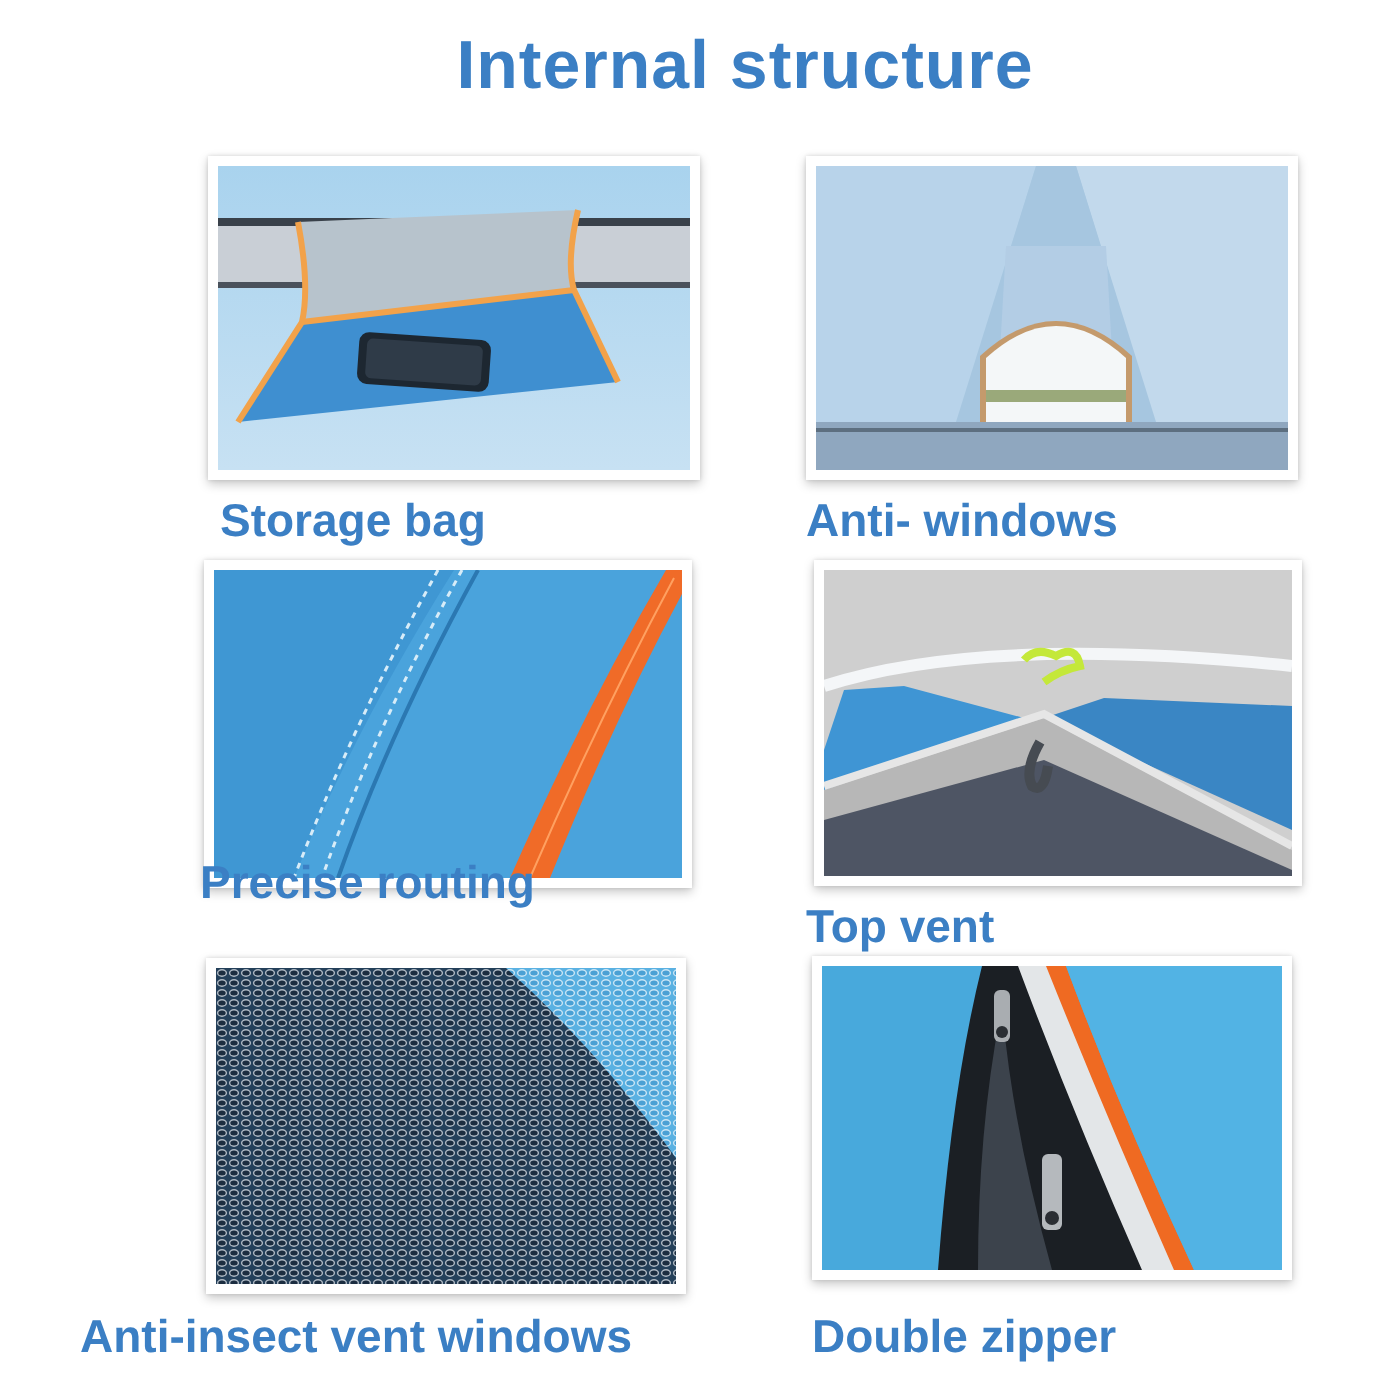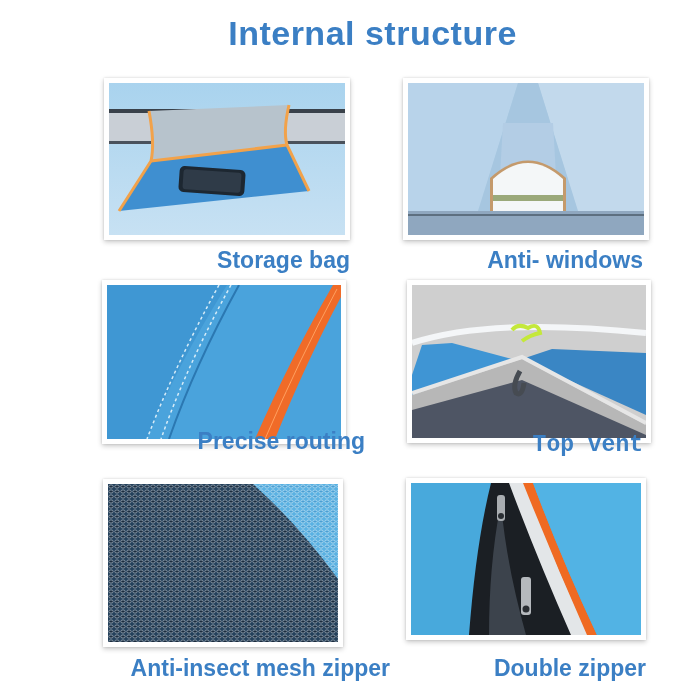--- a/index.html
+++ b/index.html
@@ -11,21 +11,21 @@
       position: absolute; left: 0; top: 14px; width: 745px; text-align: center;
       font-weight: bold; font-size: 34px; color: #3b7fc4; letter-spacing: 0.5px;
     }
     .frame {
       position: absolute; background: #fff;
       box-shadow: 0 2px 5px rgba(0,0,0,0.22), 0 0 2px rgba(0,0,0,0.12);
       padding: 5px;
     }
     .photo { position: relative; width: 100%; height: 100%; overflow: hidden; }
     .caption {
-      position: absolute; text-align: right; font-weight: bold; font-size: 23px; color: #3b7fc4;
+      position: absolute; text-align: left; font-weight: bold; font-size: 23px; color: #3b7fc4;
       white-space: nowrap;
     }
     svg { display: block; }
   </style>
 </head>
 <body>
 
 <div class="title">Internal structure</div>
 
 <div class="frame" style="left:104px; top:78px; width:236px; height:152px;">
@@ -94,41 +94,41 @@
       <path d="M0 90 L10 60 L40 58 L100 74 L0 110 Z" fill="#3f95d4"></path>
       <path d="M234 68 L140 64 L110 74 L234 130 Z" fill="#3a86c4"></path>
       <path d="M0 110 L110 74 L234 140 L234 153 L0 153 Z" fill="#b7b7b7"></path>
       <path d="M0 125 L110 95 L234 150 L234 153 L0 153 Z" fill="#4e5564"></path>
       <path d="M0 108 L110 72 L234 138" stroke="#e6e6e6" stroke-width="4" fill="none"></path>
       <path d="M100 45 Q106 38 116 43 Q126 37 128 48 Q118 50 110 56" stroke="#c4e83a" stroke-width="4" fill="none"></path>
       <path d="M108 86 Q100 100 104 108 Q110 112 112 98" stroke="#464b52" stroke-width="5" fill="none"></path>
     </svg>
   </div>
 </div>
-<div class="caption" style="left:403px; top:432px; width:240px;font-family:Liberation Mono, monospace;">Top vent</div>
+<div class="caption" style="left:403px; top:450px; width:240px;">Top vent</div>
 
 <div class="frame" style="left:103px; top:479px; width:230px; height:158px;">
   <div class="photo">
     <svg width="230" height="158" viewBox="0 0 230 158">
       <defs>
         <pattern id="mesh" width="6" height="5" patternUnits="userSpaceOnUse">
           <rect width="6" height="5" fill="#24405a"></rect>
           <ellipse cx="3" cy="2.5" rx="2.2" ry="1.6" fill="#1b2d40" stroke="#aeb9c4" stroke-width="0.7"></ellipse>
         </pattern>
         <pattern id="mesh2" width="6" height="5" patternUnits="userSpaceOnUse">
           <rect width="6" height="5" fill="#5ab1e2"></rect>
           <ellipse cx="3" cy="2.5" rx="2.2" ry="1.6" fill="#4aa0d4" stroke="#c9e6f6" stroke-width="0.7"></ellipse>
         </pattern>
       </defs>
       <rect width="230" height="158" fill="url(#mesh)"></rect>
       <path d="M145 0 L230 0 L230 95 Q190 40 145 0 Z" fill="url(#mesh2)"></path>
     </svg>
   </div>
 </div>
-<div class="caption" style="left:40px; top:655px; width:350px;">Anti-insect mesh zipper</div>
+<div class="caption" style="left:40px; top:655px; width:350px;">Anti-insect vent windows</div>
 
 <div class="frame" style="left:406px; top:478px; width:230px; height:152px;">
   <div class="photo">
     <svg width="230" height="152" viewBox="0 0 230 152">
       <rect width="230" height="152" fill="#4aaee0"></rect>
       <path d="M0 0 L80 0 Q65 60 58 152 L0 152 Z" fill="#48a9dc"></path>
       <path d="M80 0 L108 0 Q130 70 170 152 L58 152 Q65 60 80 0 Z" fill="#1b1f24"></path>
       <path d="M90 20 Q95 80 115 152 L78 152 Q78 80 90 20 Z" fill="#3c434c"></path>
       <path d="M98 0 L116 0 Q140 75 178 152 L160 152 Q126 75 98 0 Z" fill="#e3e6e8"></path>
       <path d="M112 0 L122 0 Q150 75 186 152 L176 152 Q142 75 112 0 Z" fill="#ef6a22"></path>

